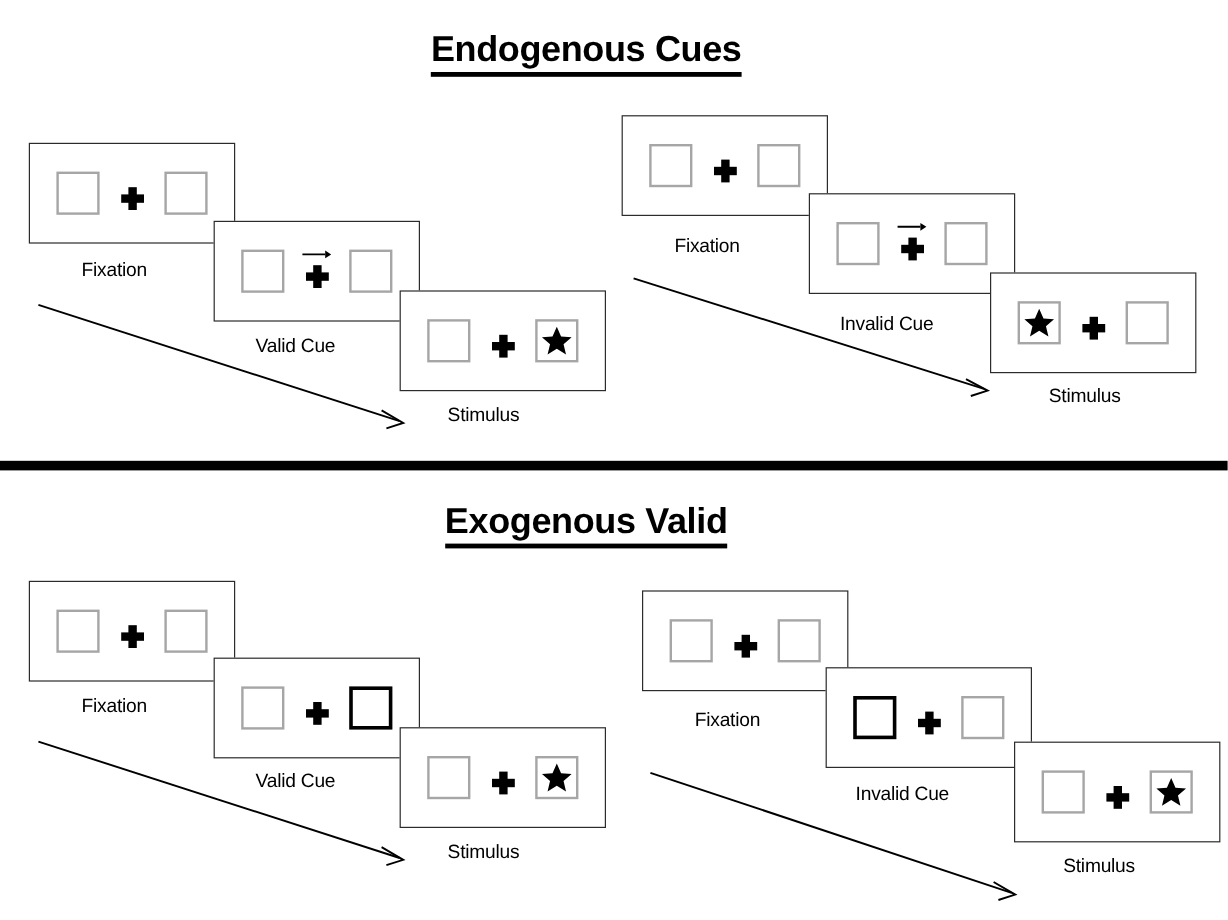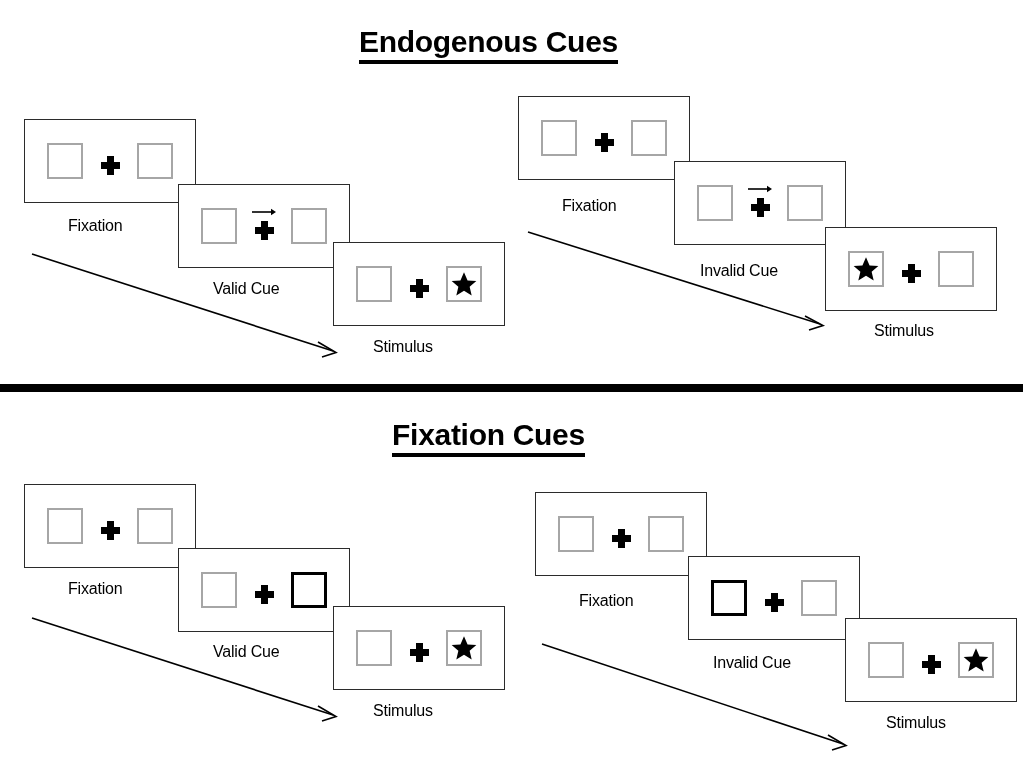--- a/index.html
+++ b/index.html
@@ -263,21 +263,21 @@
 <div class="caption" style="left:874px; top:322px;">Stimulus</div>
 
 <svg class="time-arrow" style="left:526px; top:228px; width:310px; height:110px;" viewBox="0 0 310 110">
   <line x1="2" y1="4" x2="294" y2="96" stroke="#000" stroke-width="1.6"></line>
   <polyline points="279,88 297,97.5 283,102" fill="none" stroke="#000" stroke-width="1.6"></polyline>
 </svg>
 
 <div class="divider" style="top:384px;"></div>
 
 <div class="section-title" style="top:418px;">
-  <span class="tx">Fixation Cues</span>
+  <span class="tx">Exogenous Valid</span>
 </div>
 
 <div class="panel" style="left:24px; top:484px; width:172px; height:84px;">
   <div class="panel-inner">
     <div class="box"></div>
     <div class="center-col">
       <div class="plus">
         <div class="bar-h"></div>
           <div class="bar-v"></div>
       </div>

